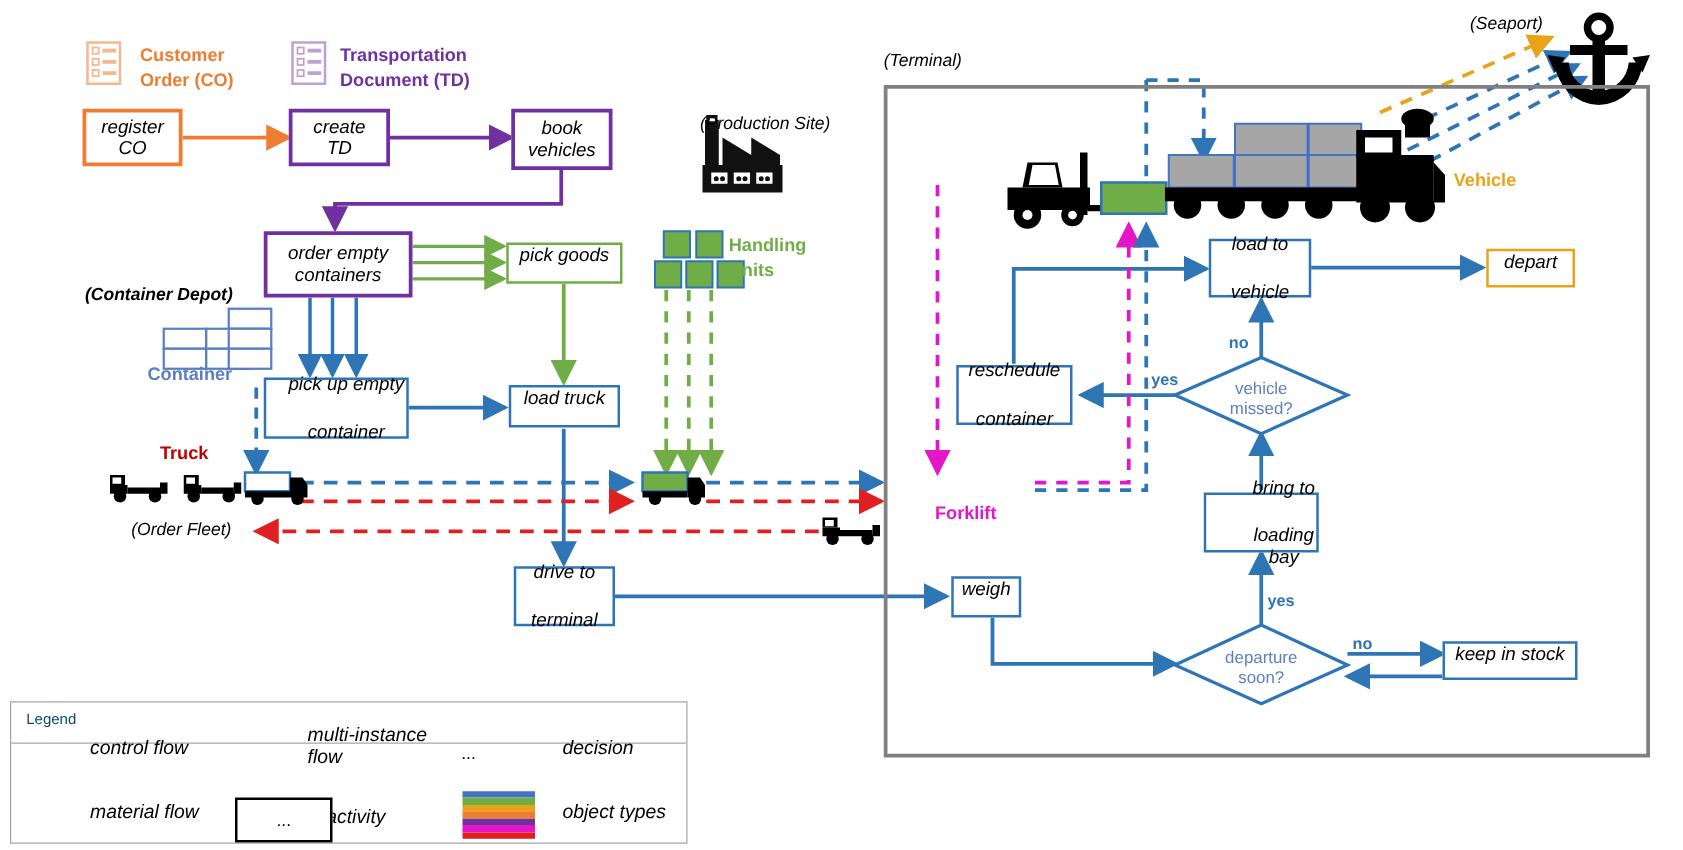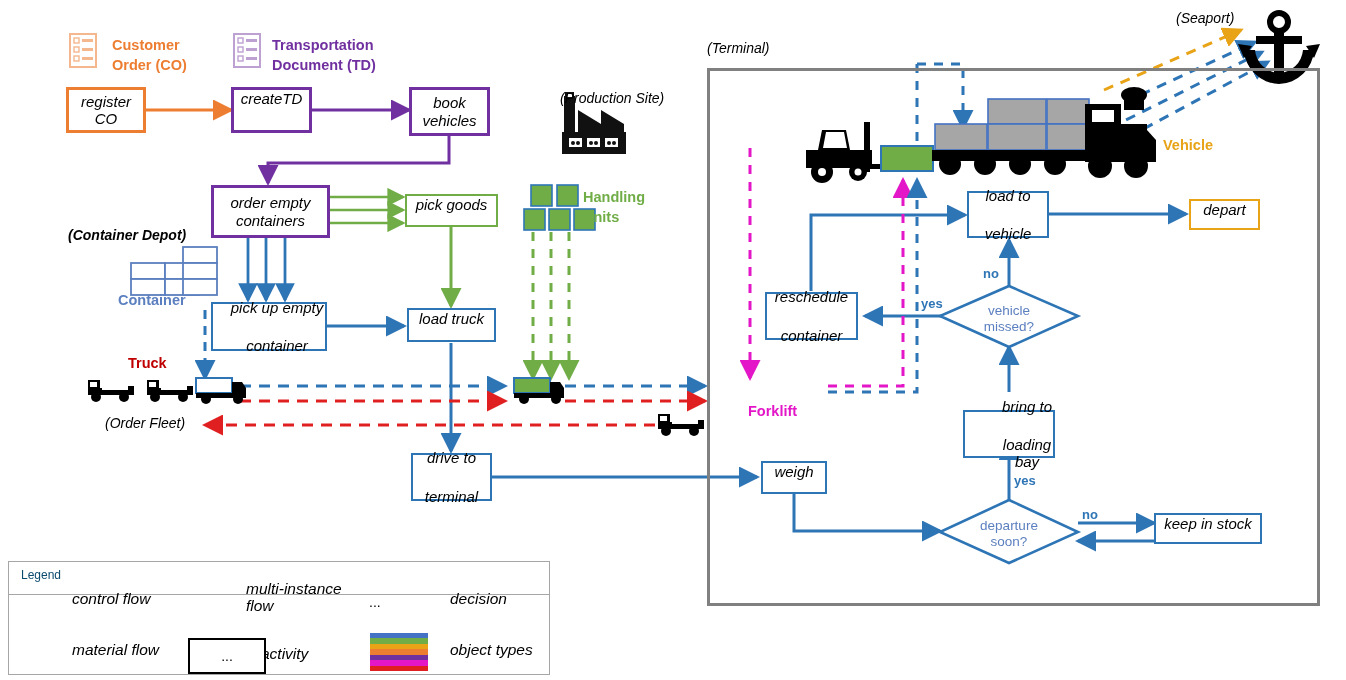--- a/index.html
+++ b/index.html
@@ -369,21 +369,21 @@
     <div>Units</div>
   </div>
   <div class="lbl lbl-bold" style="left:748px;top:403px;color:#E317C8;">Forklift</div>
   <div class="lbl lbl-bold" style="left:1163px;top:137px;color:#E8A317;">Vehicle</div>
 
   <div class="node n-orange" style="left:66px;top:87px;width:80px;height:46px;flex-direction:column;">
     <span>register</span>
     <span>CO</span>
   </div>
 
-  <div class="node n-purple" style="left:231px;top:87px;width:81px;height:46px;flex-direction:row;">
+  <div class="node n-purple" style="left:231px;top:87px;width:81px;height:46px;flex-direction:column;">
     <span>create</span>
     <span>TD</span>
   </div>
 
   <div class="node n-purple" style="left:409px;top:87px;width:81px;height:49px;flex-direction:column;">
     <span>book</span>
     <span>vehicles</span>
   </div>
 
   <div class="node n-purple" style="left:211px;top:185px;width:119px;height:53px;flex-direction:column;">
@@ -402,29 +402,29 @@
 
   <div class="node n-blue" style="left:407px;top:308px;width:89px;height:34px;">
     <span>load truck</span>
   </div>
 
   <div class="node n-blue" style="left:411px;top:453px;width:81px;height:48px;flex-direction:column;">
     <span>drive to</span>
     <span>terminal</span>
   </div>
 
-  <div class="node n-blue" style="left:761px;top:461px;width:66px;height:33px;">
+  <div class="node n-blue" style="left:761px;top:461px;width:56px;height:33px;">
     <span>weigh</span>
   </div>
 
   <div class="node n-blue" style="left:1154px;top:513px;width:108px;height:31px;">
     <span>keep in stock</span>
   </div>
 
-  <div class="node n-blue" style="left:963px;top:410px;width:92px;height:48px;flex-direction:column;padding-left:36px;">
+  <div class="node n-blue" style="left:963px;top:394px;width:92px;height:48px;flex-direction:column;padding-left:36px;">
     <span>bring to</span>
     <span>loading bay</span>
   </div>
 
   <div class="node n-blue" style="left:765px;top:292px;width:93px;height:48px;flex-direction:column;">
     <span>reschedule</span>
     <span>container</span>
   </div>
 
   <div class="node n-blue" style="left:967px;top:191px;width:82px;height:47px;flex-direction:column;">

